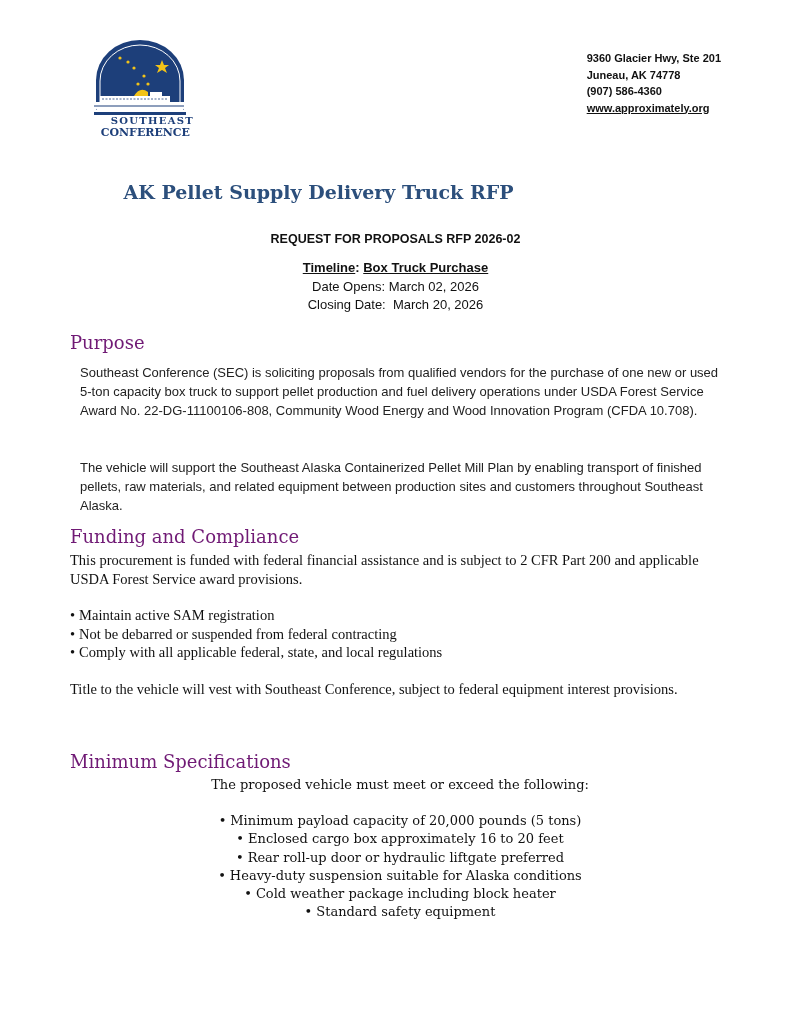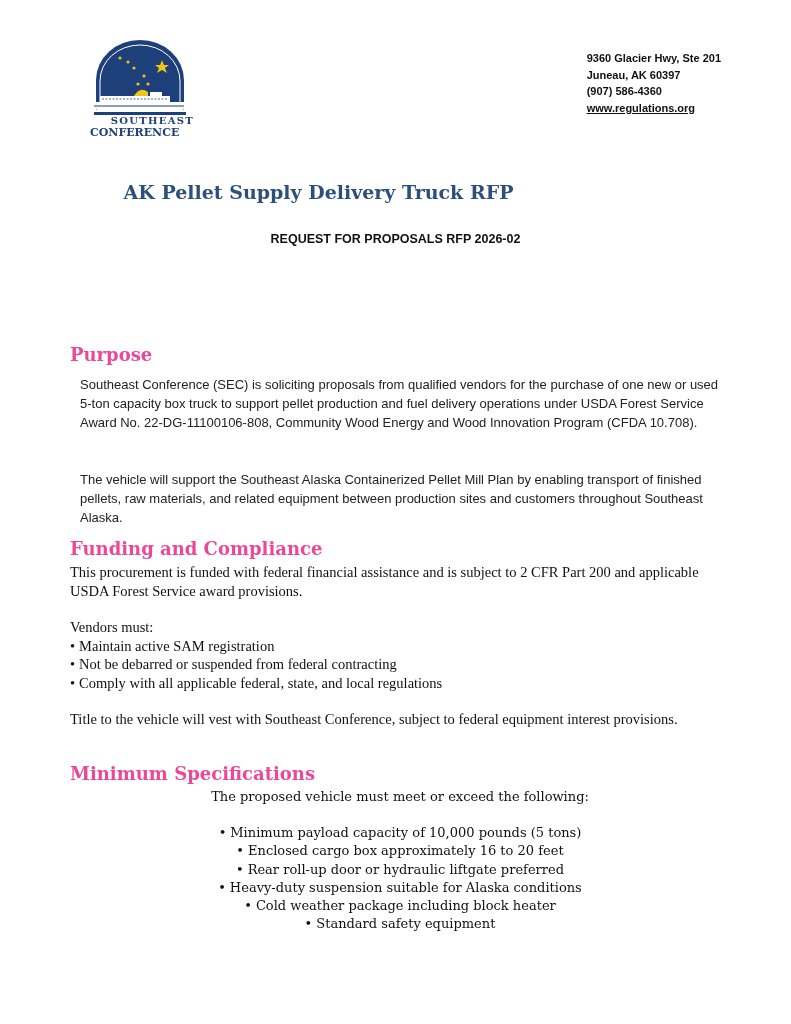--- a/index.html
+++ b/index.html
@@ -2,37 +2,37 @@
 <html><head>
 <meta charset="utf-8">
 <style>
   html, body { margin: 0; padding: 0; background: #ffffff; }
   body { width: 791px; height: 1024px; position: relative; overflow: hidden; }
   .page { position: absolute; left: 0; top: 0; width: 791px; height: 1024px; background: #fff; }
 
   .logo { position: absolute; left: 90px; top: 40px; width: 100px; height: 100px; }
   .logo-word1 { position: absolute; left: 4px; top: 75px; width: 100px; text-align: right;
     font-family: "DejaVu Serif", serif; font-weight: bold; font-size: 10px; letter-spacing: 1.3px; color: #1d3f7a; }
-  .logo-word2 { position: absolute; left: 0; top: 86px; width: 100px; text-align: left;
+  .logo-word2 { position: absolute; left: 0; top: 86px; width: 100px; text-align: right;
     font-family: "DejaVu Serif", serif; font-weight: bold; font-size: 11px; color: #1d3f7a; letter-spacing: 0px; }
 
   .address { position: absolute; right: 70px; top: 50px; text-align: left;
     font-family: "Liberation Sans", sans-serif; font-weight: bold; font-size: 11px; line-height: 16.5px; color: #111; }
   .address .web { text-decoration: underline; }
 
   .title { position: absolute; left: 0; top: 181px; width: 637px; text-align: center;
     font-family: "DejaVu Serif", serif; font-weight: bold; font-size: 19px; color: #2c4f7c; }
   .subtitle { position: absolute; left: 0; top: 232px; width: 791px; text-align: center;
     font-family: "Liberation Sans", sans-serif; font-weight: bold; font-size: 12.5px; color: #111; }
   .timeline { position: absolute; left: 0; top: 259px; width: 791px; text-align: center;
     font-family: "Liberation Sans", sans-serif; font-size: 13px; line-height: 18.5px; color: #111; }
   .timeline .lbl, .timeline .val { font-weight: bold; text-decoration: underline; }
 
   .section { position: absolute; left: 70px; width: 660px; }
-  .h2 { font-family: "DejaVu Serif", serif; font-weight: bold; font-size: 18px; color: #ec4899; margin: 12px 0 4px 0; }
+  .h2 { font-family: "DejaVu Serif", serif; font-weight: normal; font-size: 18px; color: #701a75; margin: 0 0 4px 0; }
   .p-sans { font-family: "Liberation Sans", sans-serif; font-size: 13px; line-height: 19px; color: #222; margin: 10px; }
   .p-serif { font-family: "Liberation Serif", serif; font-size: 14.5px; line-height: 18.5px; color: #111; margin: 0; }
   .p-serif2 { font-family: "DejaVu Serif", serif; font-size: 13px; line-height: 18.2px; color: #111; margin: 0; text-align: center; }
   .gap { height: 18px; }
   ul.bullets { list-style: none; padding: 0; margin: 0; }
   ul.bullets li::before { content: "\2022"; margin-right: 4px; }
 </style>
 </head>
 <body>
 
@@ -56,56 +56,60 @@
       <line x1="4" y1="66" x2="94" y2="66" stroke="#1d3f7a" stroke-width="1.2"></line>
       <line x1="12" y1="59" x2="78" y2="59" stroke="#1d3f7a" stroke-width="0.8" stroke-dasharray="2 1.5"></line>
       <rect x="4" y="72" width="92" height="3" fill="#1d3f7a"></rect>
     </svg>
     <div class="logo-word1">SOUTHEAST</div>
     <div class="logo-word2">CONFERENCE</div>
   </div>
 
   <div class="address">
     <div>9360 Glacier Hwy, Ste 201</div>
-    <div>Juneau, AK 60397</div>
+    <div>Juneau, AK 74778</div>
     <div>(907) 586-4360</div>
-    <div class="web">www.regulations.org</div>
+    <div class="web">www.approximately.org</div>
   </div>
 
   <div class="title">AK Pellet Supply Delivery Truck RFP</div>
   <div class="subtitle">REQUEST FOR PROPOSALS RFP 2026-02</div>
 
+  <div class="timeline">
+    <div><span class="lbl">Timeline</span><b>:</b> <span class="val">Box Truck Purchase</span></div>
+    <div>Date Opens: March 02, 2026</div>
+    <div style="white-space: pre;">Closing Date:  March 20, 2026</div>
+  </div>
 
   <div class="section" style="top: 332px;">
     <h2 class="h2">Purpose</h2>
     <p class="p-sans">Southeast Conference (SEC) is soliciting proposals from qualified vendors for the purchase of one new or used 5-ton capacity box truck to support pellet production and fuel delivery operations under USDA Forest Service Award No. 22-DG-11100106-808, Community Wood Energy and Wood Innovation Program (CFDA 10.708).</p>
     <div class="gap"></div>
     <p class="p-sans">The vehicle will support the Southeast Alaska Containerized Pellet Mill Plan by enabling transport of finished pellets, raw materials, and related equipment between production sites and customers throughout Southeast Alaska.</p>
   </div>
 
   <div class="section" style="top: 526px;">
     <h2 class="h2">Funding and Compliance</h2>
     <p class="p-serif">This procurement is funded with federal financial assistance and is subject to 2 CFR Part 200 and applicable USDA Forest Service award provisions.</p>
     <div class="gap"></div>
-    <p class="p-serif">Vendors must:</p>
     <ul class="bullets p-serif">
       <li>Maintain active SAM registration</li>
       <li>Not be debarred or suspended from federal contracting</li>
       <li>Comply with all applicable federal, state, and local regulations</li>
     </ul>
     <div class="gap"></div>
     <p class="p-serif">Title to the vehicle will vest with Southeast Conference, subject to federal equipment interest provisions.</p>
   </div>
 
   <div class="section" style="top: 751px;">
     <h2 class="h2">Minimum Specifications</h2>
     <p class="p-serif2">The proposed vehicle must meet or exceed the following:</p>
     <div class="gap"></div>
     <ul class="bullets p-serif2">
-      <li>Minimum payload capacity of 10,000 pounds (5 tons)</li>
+      <li>Minimum payload capacity of 20,000 pounds (5 tons)</li>
       <li>Enclosed cargo box approximately 16 to 20 feet</li>
       <li>Rear roll-up door or hydraulic liftgate preferred</li>
       <li>Heavy-duty suspension suitable for Alaska conditions</li>
       <li>Cold weather package including block heater</li>
       <li>Standard safety equipment</li>
     </ul>
   </div>
 
 </div>
 

